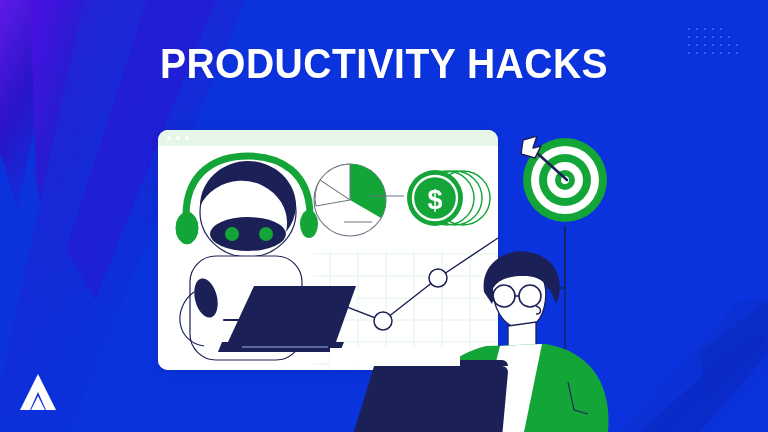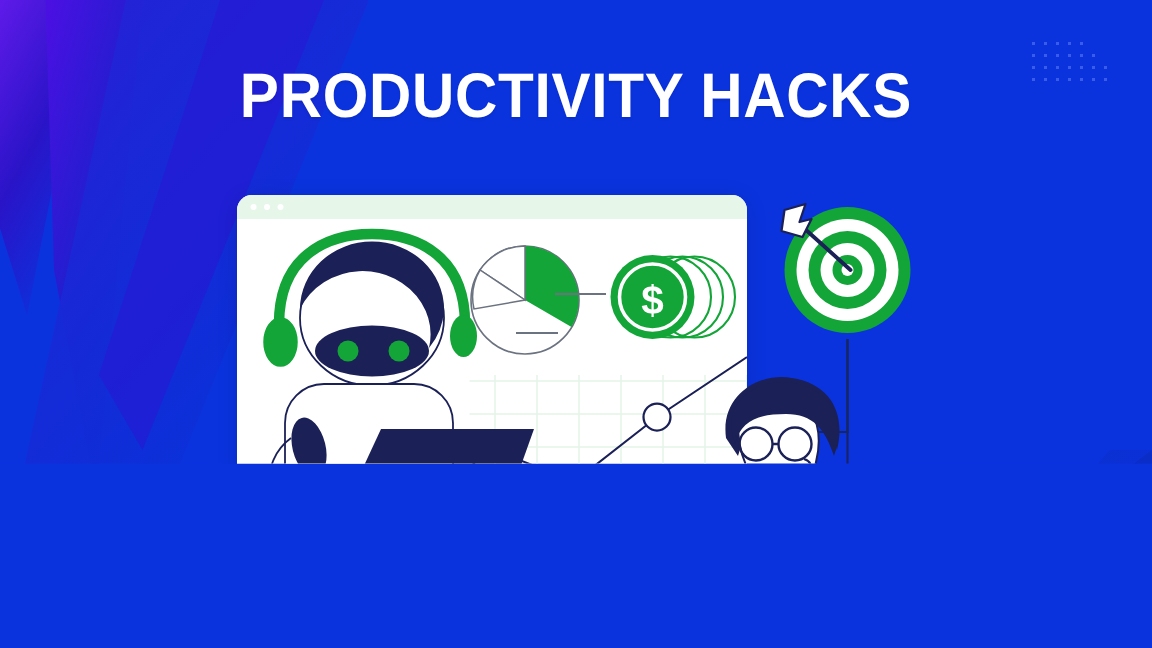--- a/index.html
+++ b/index.html
@@ -4,21 +4,21 @@
 <style>
   * { margin:0; padding:0; box-sizing:border-box; }
   html,body { width:768px; height:432px; overflow:hidden; }
   body {
     font-family:"Liberation Sans", sans-serif;
     background:#0A33DE;
     position:relative;
   }
   .stage {
     position:absolute; inset:0;
-    width:768px; height:309px;
+    width:768px; height:432px;
     overflow:hidden;
     background:#0A33DE;
   }
   
   .bg-layer { position:absolute; inset:0; pointer-events:none; }
   .dotgrid { position:absolute; left:688px; top:28px; }
   
   .title {
     position:absolute; left:0; right:0; top:40px;
     text-align:center;

